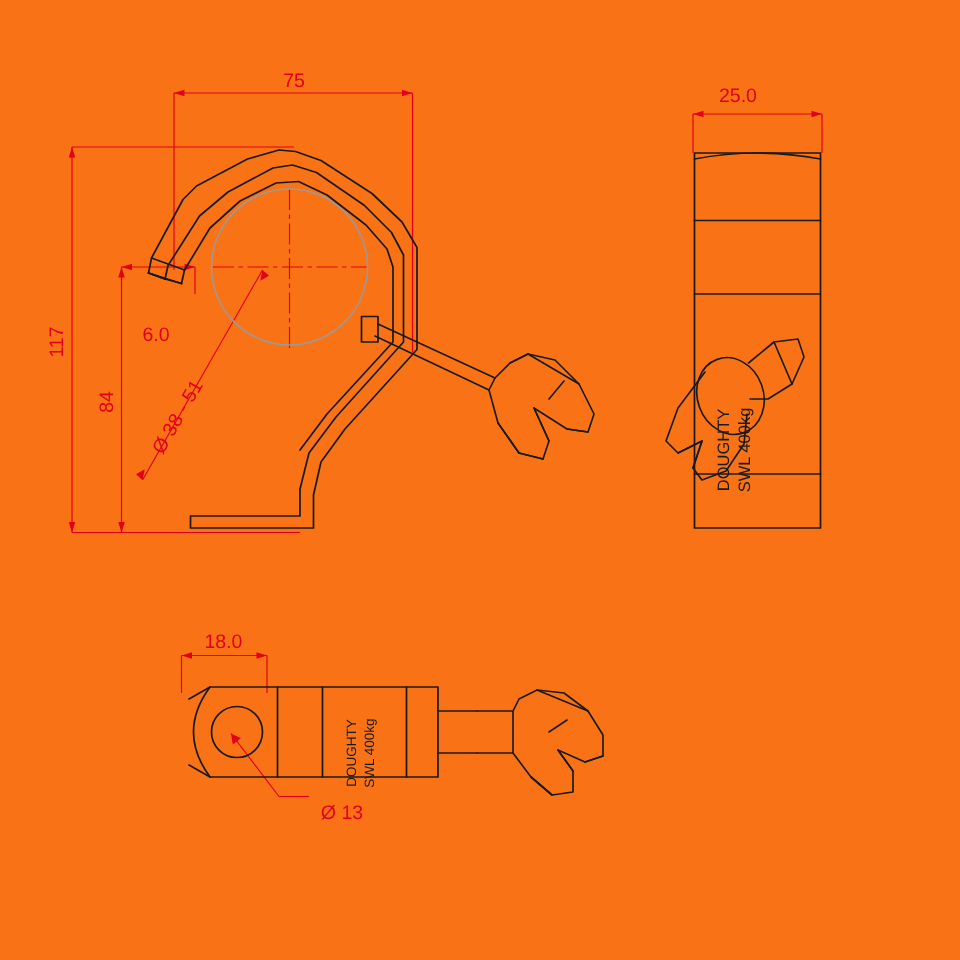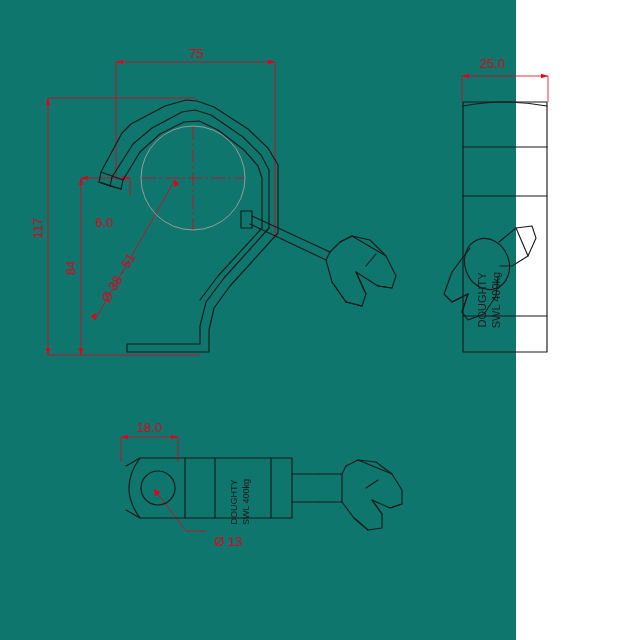--- a/index.html
+++ b/index.html
@@ -8,23 +8,23 @@
     background: #ffffff;
   }
   body {
     width: 640px;
     height: 640px;
     font-family: "Liberation Sans", sans-serif;
     overflow: hidden;
   }
   #sheet {
     position: relative;
-    width: 516px;
+    width: 640px;
     height: 640px;
-    background: #0f766e;
+    background: #f97316;
   }
   #drawing-svg {
     position: absolute;
     left: 0;
     top: 0;
   }
   text {
     font-family: "Liberation Sans", sans-serif;
   }
 </style>

